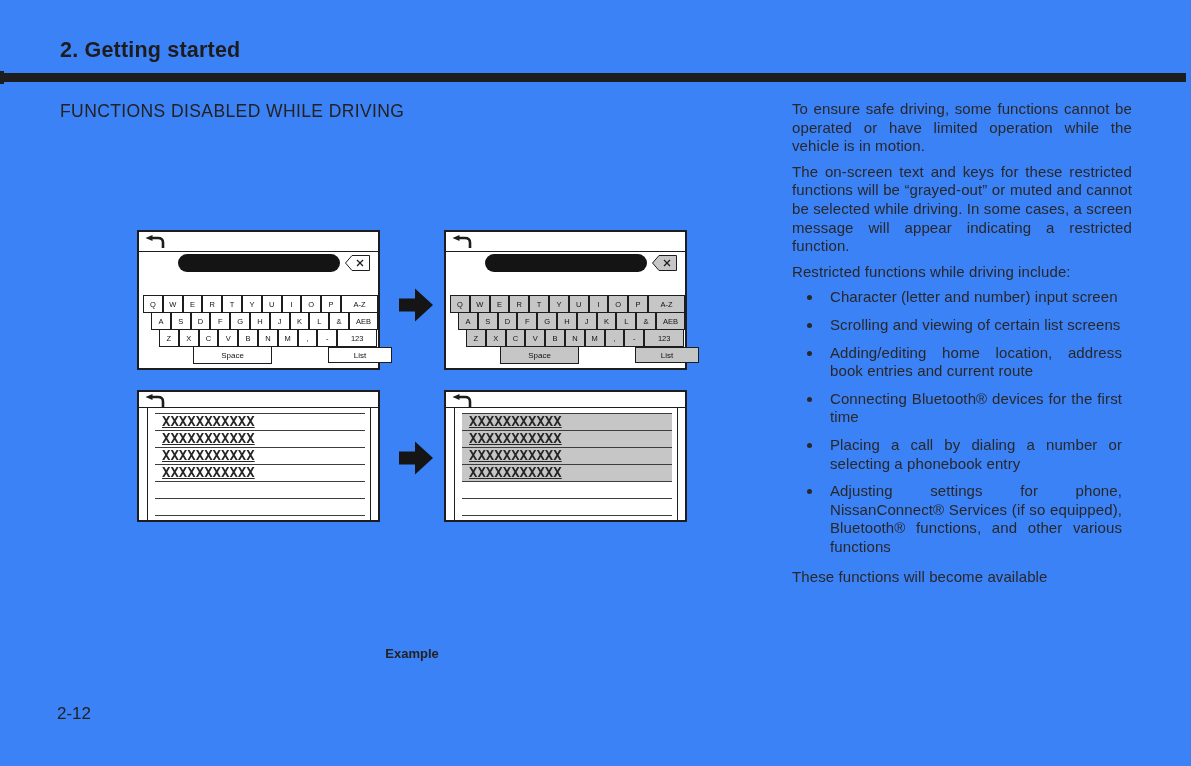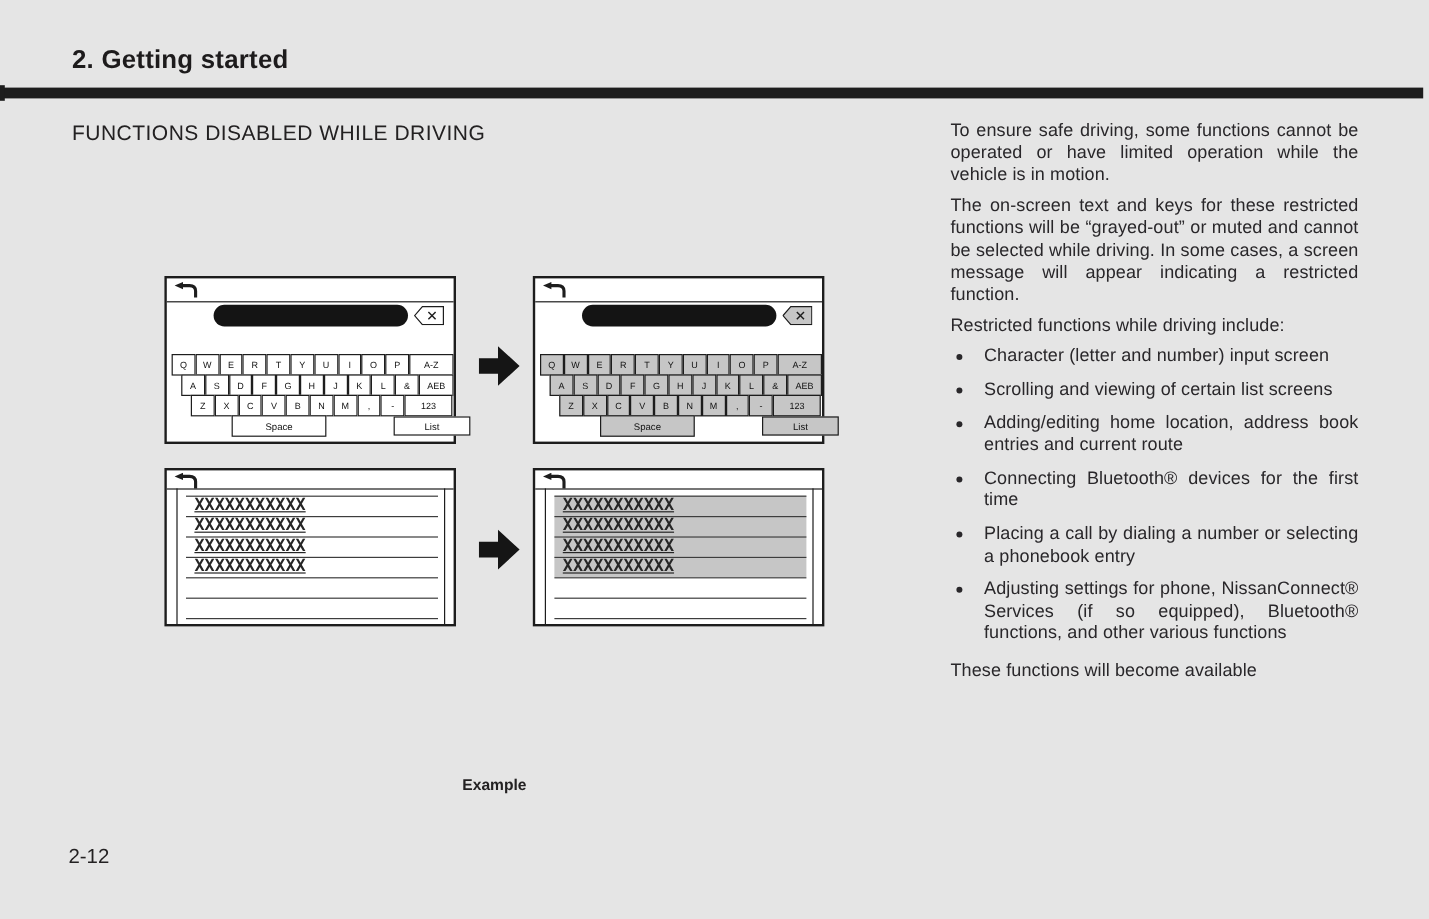--- a/index.html
+++ b/index.html
@@ -1,16 +1,16 @@
 <!DOCTYPE html>
 <html><head>
 <meta charset="utf-8">
 <style>
   html,body{margin:0;padding:0;background:#fff;}
-  .page{position:relative;width:1191px;height:766px;background:#e5e5e5;overflow:hidden;
+  .page{position:relative;width:1191px;height:766px;background:#3b82f6;overflow:hidden;
         font-family:"Liberation Sans",sans-serif;color:#29272a;}
 
   .chapter-title{position:absolute;left:60px;top:38px;font-size:21.5px;font-weight:bold;
                  letter-spacing:.2px;color:#1d1b1c;}
   .divider{position:absolute;left:0;top:73px;width:1186px;height:9px;background:#1d1d1d;}
   .divider-notch{position:absolute;left:0;top:71px;width:4px;height:13px;background:#1d1d1d;}
   .section-title{position:absolute;left:60px;top:101px;font-size:17.5px;letter-spacing:.4px;color:#232122;}
   .page-number{position:absolute;left:57px;top:704px;font-size:17px;color:#232122;}
 
   
@@ -55,21 +55,21 @@
             color:#262626;z-index:1;text-decoration:underline;}
   .disabled .list-row{background:#c6c6c6;}
 
   .big-arrow{position:absolute;width:35px;height:36px;}
   .caption{position:absolute;left:137px;top:623px;width:550px;text-align:center;
            font-size:13px;font-weight:bold;color:#232122;margin-top:23px;}
 
   
   .text-col{position:absolute;left:792px;top:100px;width:340px;}
   .text-col p{margin:0 0 7px;font-size:15px;line-height:18.6px;text-align:justify;letter-spacing:.1px;}
-  .text-col ul{list-style:none;margin:2px 0 0;padding:0;}
+  .text-col ul{list-style:none;margin:2px 10px 0;padding:0;}
   .text-col li{position:relative;padding-left:28px;margin:0 0 9px;font-size:15px;line-height:18.6px;
                text-align:justify;letter-spacing:.1px;}
   .text-col li .dot{position:absolute;left:5px;top:7px;width:5px;height:5px;border-radius:50%;background:#29272a;}
   .text-col p.closing{margin-top:12px;}
 </style>
 </head>
 <body>
 
 <div class="page">
 

